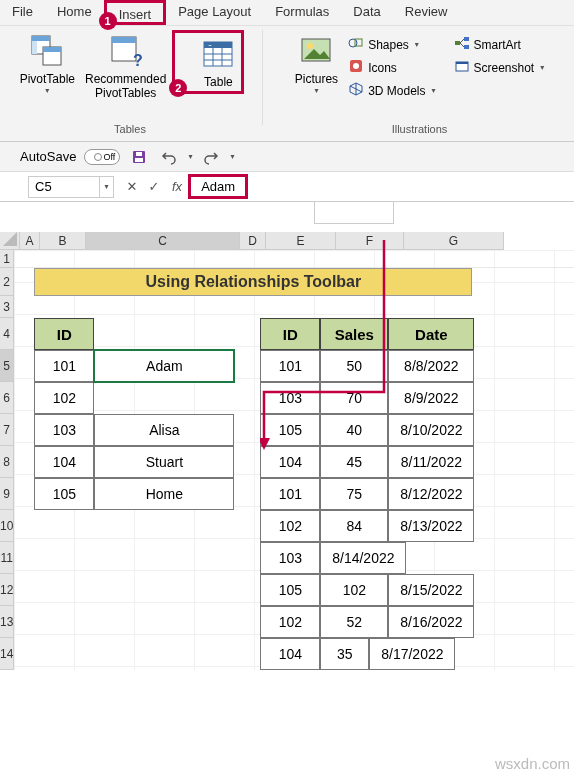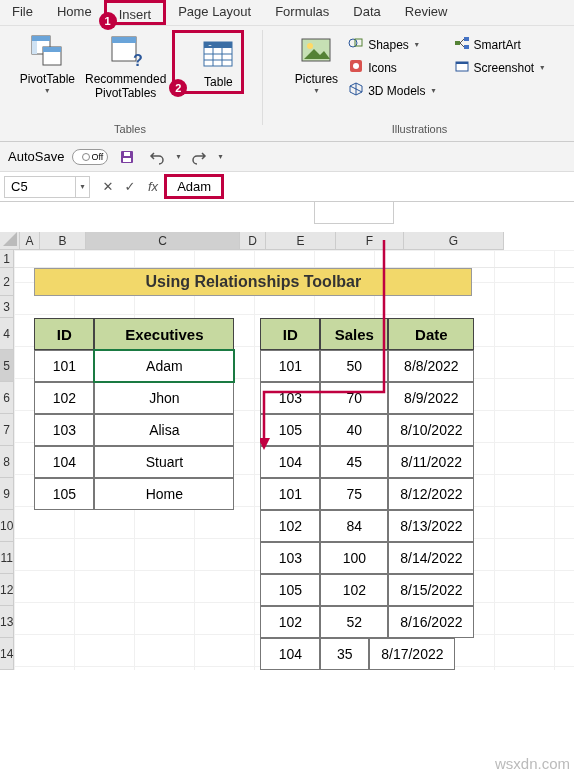--- a/index.html
+++ b/index.html
@@ -18,26 +18,26 @@
 .group-label { font-size: 11px; color: #555; text-align: center; padding: 2px 0; }
 .rbtn-big { display: flex; flex-direction: column; align-items: center; width: auto; padding: 2px 4px; cursor: pointer; position: relative; }
 .rbtn-big .icon { width: 38px; height: 38px; display: flex; align-items: center; justify-content: center; }
 .rbtn-big .lbl { font-size: 12px; text-align: center; line-height: 1.2; margin-top: 2px; }
 .rbtn-big.highlighted { border: 3px solid #c00040; padding-left: 24px; }
 .small-list { display: flex; flex-direction: column; gap: 2px; padding-top: 4px; }
 .small-btn { display: flex; align-items: center; gap: 4px; font-size: 12px; cursor: pointer; padding: 1px 4px; }
 .vsep { width: 1px; background: #ddd; align-self: stretch; margin: 4px 2px 16px; }
 
 
-.qat { display: flex; align-items: center; gap: 8px; background: #f3f3f3; padding: 4px 8px; height: 30px; border-bottom: 1px solid #ddd; }
+.qat { display: flex; align-items: center; gap: 8px; background: #f3f3f3; padding: 4px 20px; height: 30px; border-bottom: 1px solid #ddd; }
 .autosave-tog { display: inline-flex; align-items: center; border: 1px solid #999; border-radius: 9px; height: 16px; width: 36px; font-size: 9px; padding: 0 4px; justify-content: flex-end; background: #fff; }
 .qat-btn { width: 22px; height: 22px; display: flex; align-items: center; justify-content: center; cursor: pointer; }
 
 
-.fbar { display: flex; align-items: center; height: 30px; border-bottom: 1px solid #ccc; }
+.fbar { display: flex; align-items: center; height: 30px; border-bottom: 1px solid #ccc; padding-left: 24px; }
 .namebox { width: 72px; border: 1px solid #ccc; height: 22px; margin: 0 0 0 4px; padding: 2px 6px; display: flex; align-items: center; }
 .nbdrop { width: 14px; height: 22px; border: 1px solid #ccc; border-left: none; display:flex; align-items:center; justify-content:center; font-size:8px; color:#555; }
 .fbtns { display: flex; gap: 2px; margin: 0 8px; }
 .fbtn { width: 20px; height: 20px; display: flex; align-items: center; justify-content: center; color: #555; }
 .fxlbl { font-style: italic; color: #555; margin-right: 6px; }
 .cellval { border: 3px solid #c00040; padding: 2px 10px; min-width: 50px; display: flex; align-items: center; }
 
 
 .arrow-down { position: absolute; pointer-events: none; }
 .arrow-down svg { display: block; }
@@ -272,29 +272,27 @@
 
     <div style="position:relative; flex:1; background-image:linear-gradient(#f0f0f0 1px,transparent 1px),linear-gradient(90deg,#f0f0f0 1px,transparent 1px); background-size:60px 32px;">
 
       <div style="height:18px; border-bottom:1px solid #e8e8e8;"></div>
 
       <div class="title-cell overlay" style="left:20px; top:18px; width:438px;">Using Relationships Toolbar</div>
 
       <div class="overlay" style="left:20px; top:68px;">
         <div style="display:flex;">
           <div class="th" style="width:60px;">ID</div>
-          <div class="th" style="width:140px;">Executives</div>
         </div>
         <div style="display:flex;">
             <div class="td" style="width:60px;">101</div>
             <div class="td sel" style="width:140px;">Adam</div>
           </div>
         <div style="display:flex;">
             <div class="td" style="width:60px;">102</div>
-            <div class="td" style="width:140px;">Jhon</div>
           </div>
         <div style="display:flex;">
             <div class="td" style="width:60px;">103</div>
             <div class="td" style="width:140px;">Alisa</div>
           </div>
         <div style="display:flex;">
             <div class="td" style="width:60px;">104</div>
             <div class="td" style="width:140px;">Stuart</div>
           </div>
         <div style="display:flex;">
@@ -334,21 +332,20 @@
             <div class="td" style="width:68px;">75</div>
             <div class="td" style="width:86px;">8/12/2022</div>
           </div>
         <div style="display:flex;">
             <div class="td" style="width:60px;">102</div>
             <div class="td" style="width:68px;">84</div>
             <div class="td" style="width:86px;">8/13/2022</div>
           </div>
         <div style="display:flex;">
             <div class="td" style="width:60px;">103</div>
-            <div class="td" style="width:68px;">100</div>
             <div class="td" style="width:86px;">8/14/2022</div>
           </div>
         <div style="display:flex;">
             <div class="td" style="width:60px;">105</div>
             <div class="td" style="width:68px;">102</div>
             <div class="td" style="width:86px;">8/15/2022</div>
           </div>
         <div style="display:flex;">
             <div class="td" style="width:60px;">102</div>
             <div class="td" style="width:68px;">52</div>

